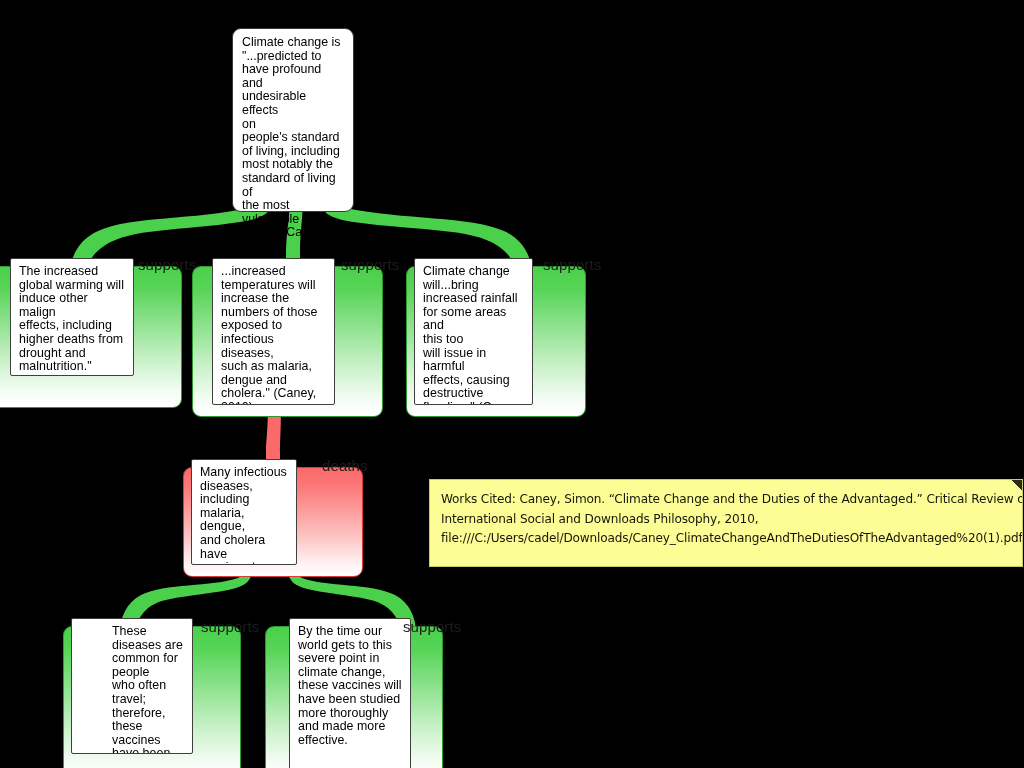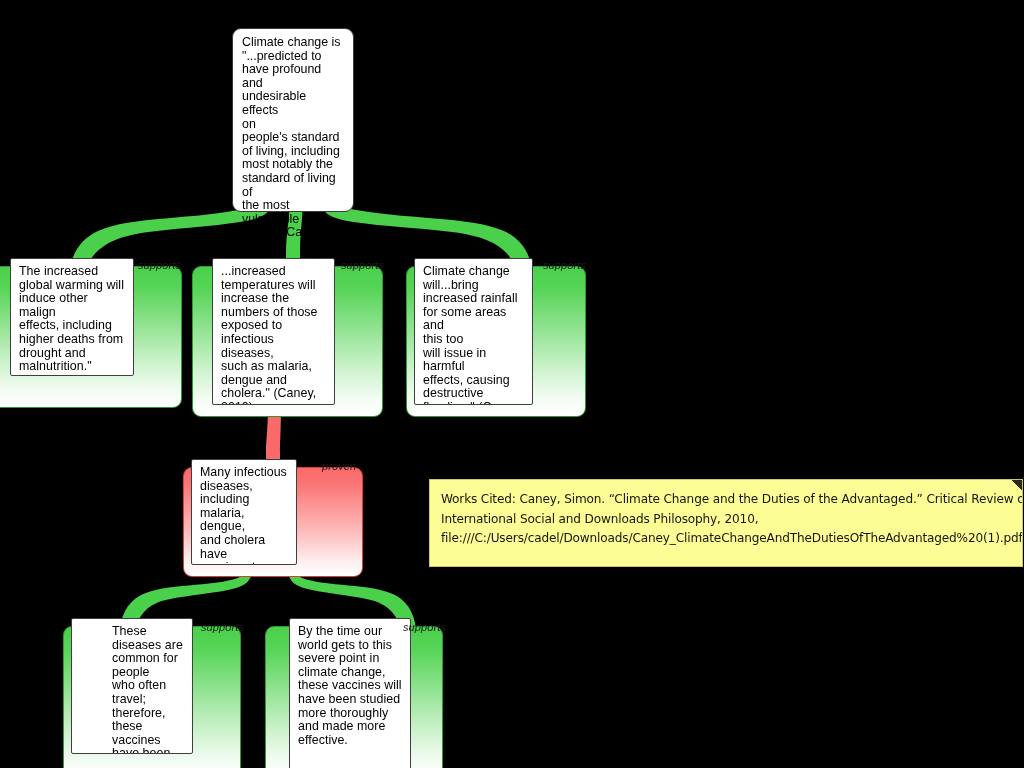--- a/index.html
+++ b/index.html
@@ -65,25 +65,24 @@
     font-size: 12.4px;
     line-height: 13.6px;
     letter-spacing: 0.05px;
     white-space: pre-line;
     overflow: hidden;
   }
 
   .relation-label {
     position: absolute;
     color: #1c1c1c;
-    font-size: 11px;
+    font-size: 15px;
     line-height: 10px;
     letter-spacing: 0.1px;
     white-space: nowrap;
-    font-style: italic;
   }
 
   
   .root-text {
     position: absolute;
     left: 0; top: 0;
     box-sizing: border-box;
     width: 100%;
     padding: 7px 8px 6px 9px;
     color: #000000;
@@ -236,21 +235,21 @@
 
   <div class="card oppose" style="left:183px; top:455px; width:180px; height:110px;">
   </div>
   <div class="claim" style="left:191px; top:459px; width:106px; height:106px;">Many infectious
 diseases, including
 malaria, dengue,
 and cholera have
 vaccines to protect
 humans from being
 exposed.</div>
-  <div class="relation-label" style="left:322px; top:461px;">proven</div>
+  <div class="relation-label" style="left:322px; top:461px;">deaths</div>
 
   <div class="card support" style="left:63px; top:614px; width:178px; height:154px;">
   </div>
   <div class="claim" style="left:71px; top:618px; width:122px; height:136px;padding-left:40px;">These diseases are
 common for people
 who often travel;
 therefore, these
 vaccines have been
 around for quite
 some time and

